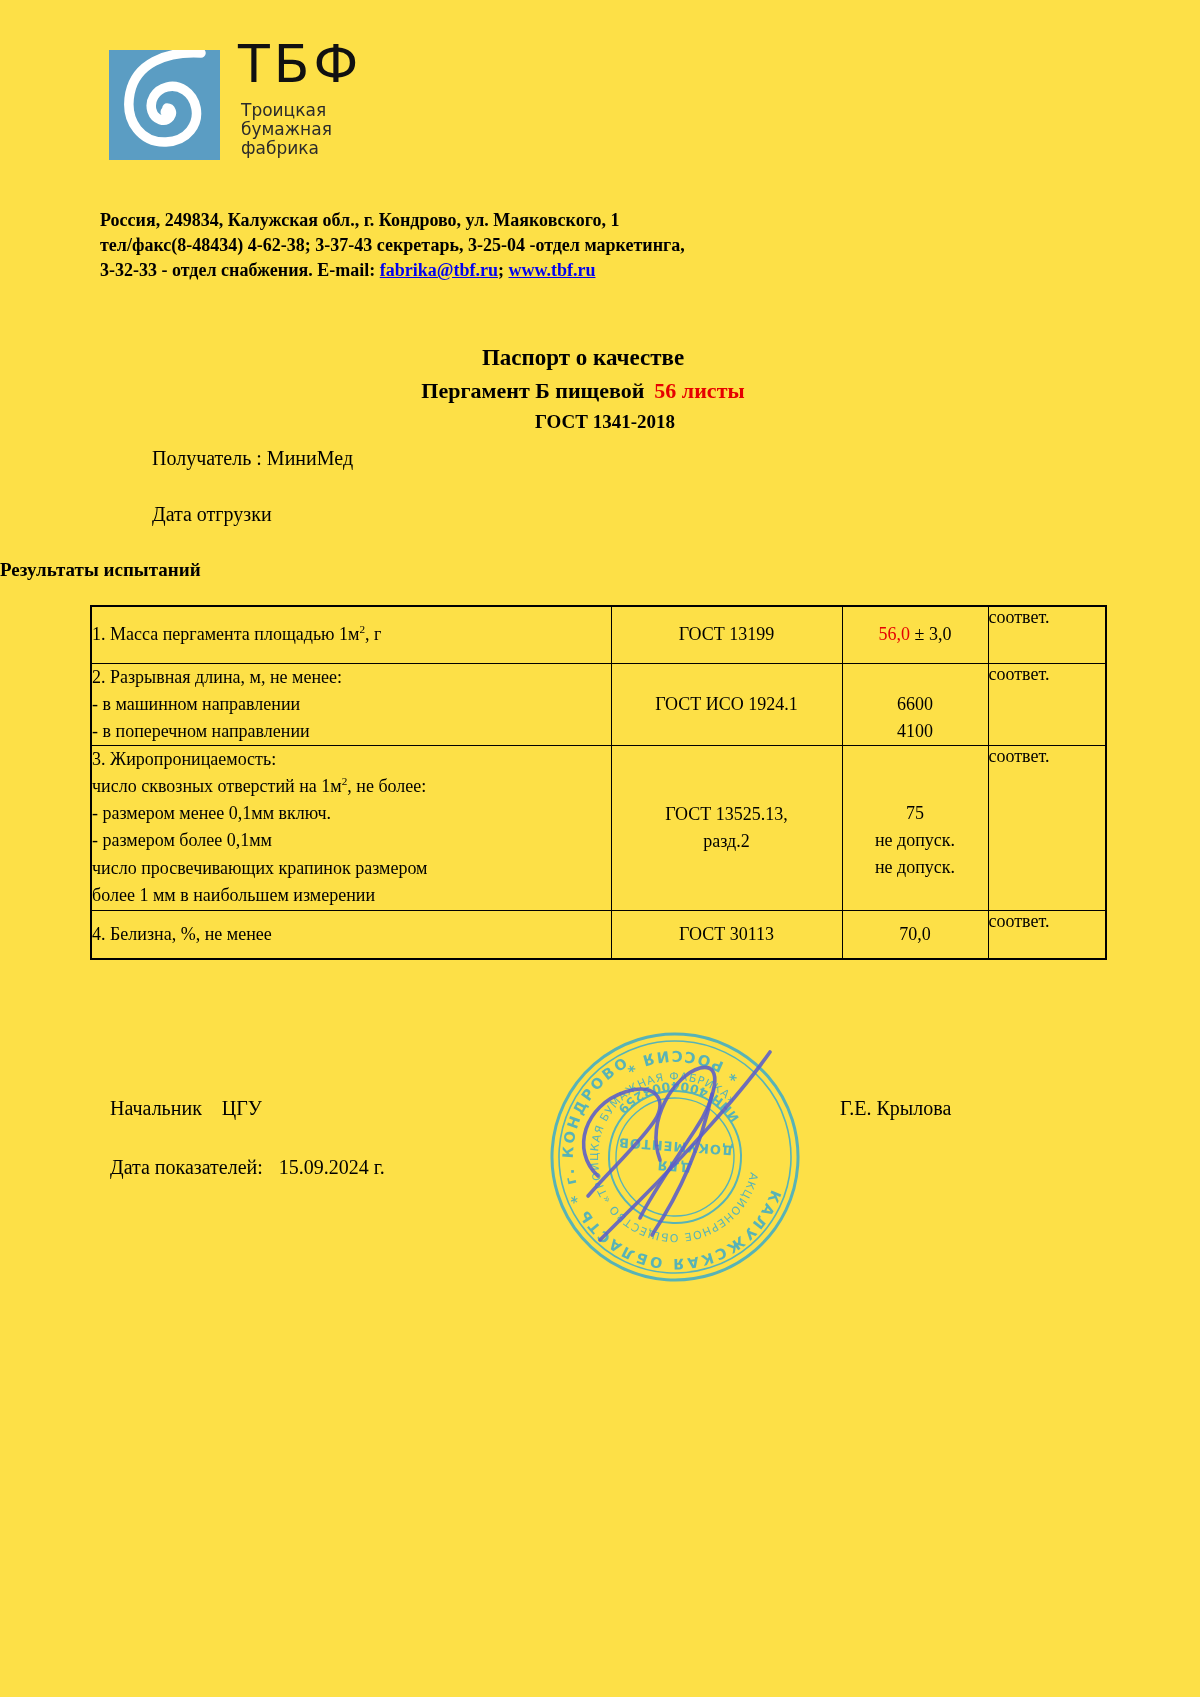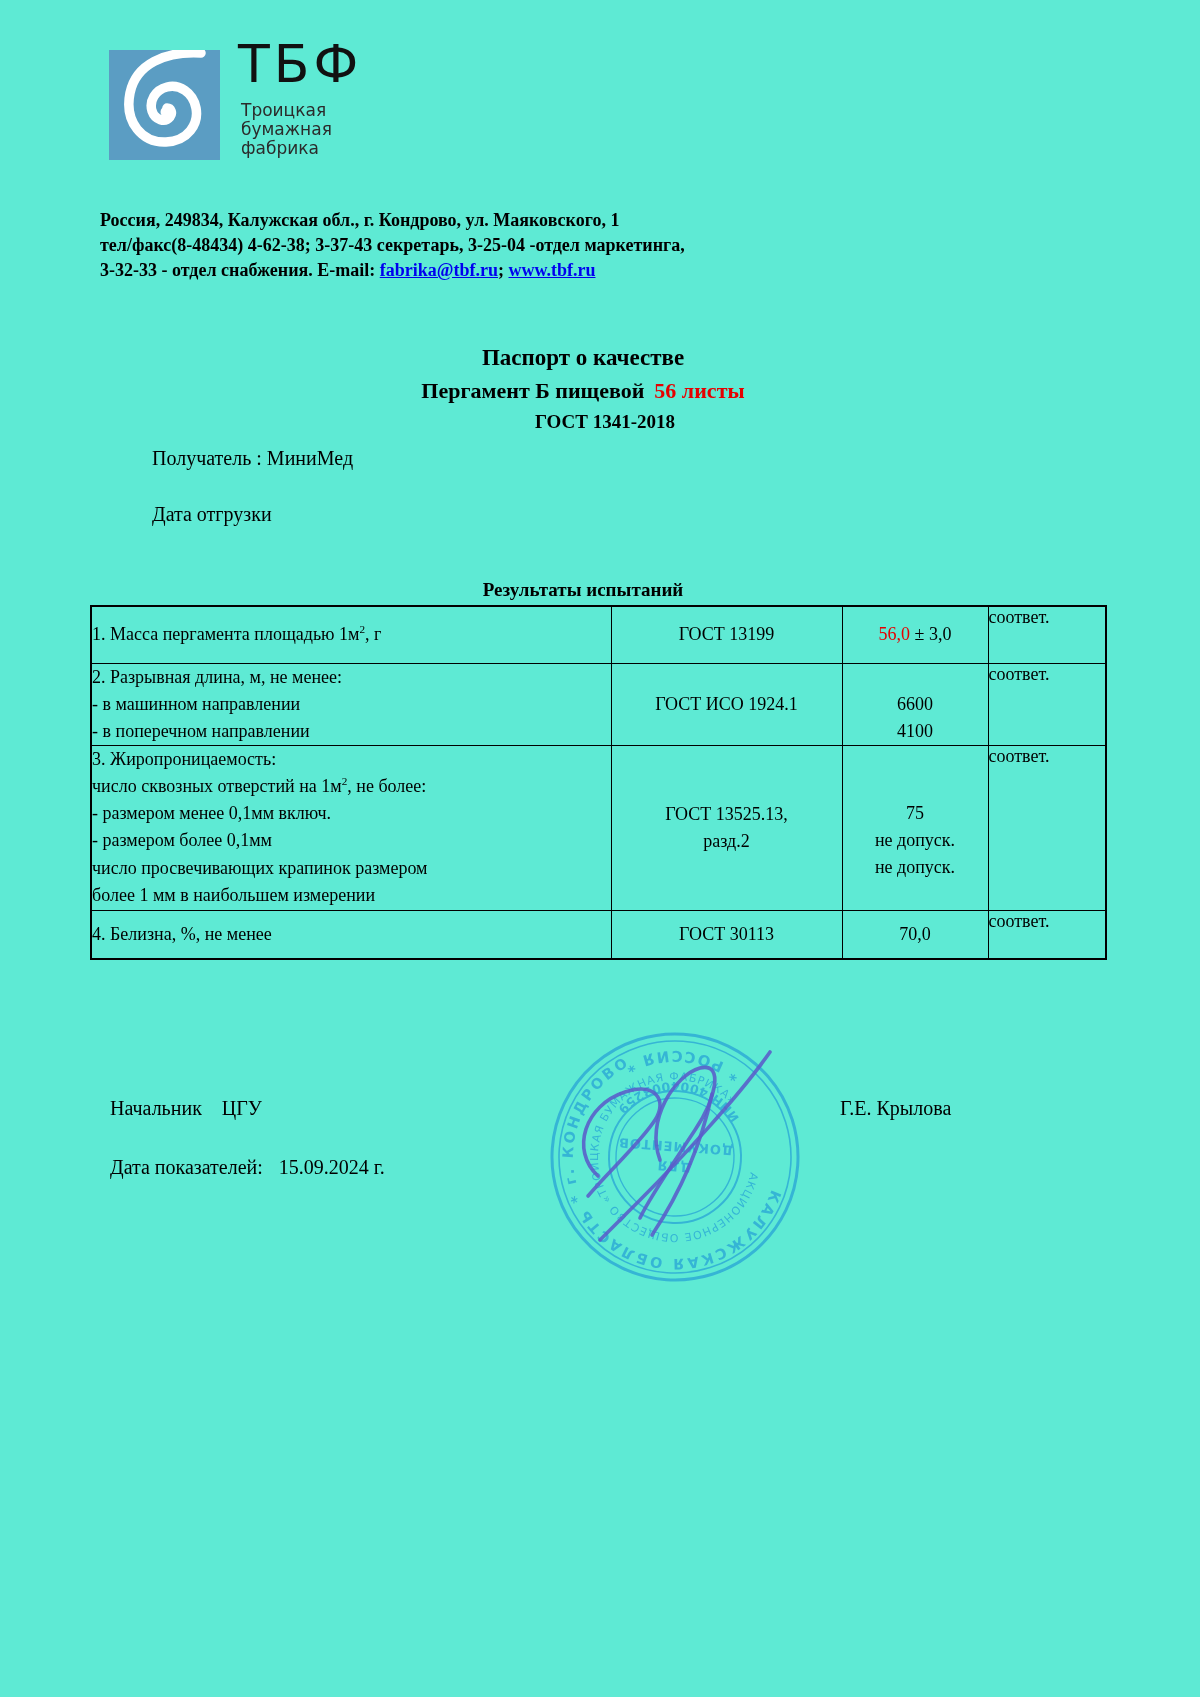--- a/index.html
+++ b/index.html
@@ -1,37 +1,37 @@
 <!DOCTYPE html>
 <html style="--brand_blue: #5B9DC3; --link_blue: #0000EE; --accent_red: #E60000; --stamp_blue: #2AA7D6; --signature_violet: #5A5CC9;"><head>
 <meta charset="utf-8">
 <style>
   html,body{margin:0;padding:0;background:#e8e8e8;}
   .page{
-    position:relative;width:1200px;height:1697px;margin:0 auto;background:#5eead4;
+    position:relative;width:1200px;height:1697px;margin:0 auto;background:#fde047;
     font-family:"Liberation Serif","DejaVu Serif",serif;color:#000;overflow:hidden;
   }
   
   .logo-square{position:absolute;left:109px;top:50px;width:111px;height:110px;background:var(--brand_blue,#5B9DC3);}
   .logo-abbr{position:absolute;left:238px;top:34px;font-family:"DejaVu Sans",sans-serif;
     font-size:52px;font-weight:500;letter-spacing:4px;color:#111;}
   .logo-sub{position:absolute;left:241px;top:101px;font-family:"DejaVu Sans",sans-serif;
     font-size:17px;line-height:19px;color:#2b2b2b;}
   
   .address{position:absolute;left:100px;top:208px;font-weight:bold;font-size:18px;line-height:25px;white-space:nowrap;}
   .doc-link{color:var(--link_blue,#0000EE);text-decoration:underline;font-weight:bold;cursor:pointer;}
   
   .title-block{position:absolute;left:0;top:345px;width:1166px;text-align:center;}
   .title-main{font-size:23px;font-weight:bold;}
   .title-product{font-size:22px;font-weight:bold;margin-top:7px;}
   .title-qty{color:var(--accent_red,#E60000);margin-left:10px;}
   .title-standard{font-size:19px;font-weight:bold;margin-top:7px;margin-left:44px;}
   .receiver{position:absolute;left:152px;top:447px;font-size:20px;}
   .ship-date{position:absolute;left:152px;top:503px;font-size:20px;}
-  .results-heading{position:absolute;left:0;top:559px;width:1166px;text-align:center;font-size:19px;font-weight:bold;margin-top:20px;}
+  .results-heading{position:absolute;left:0;top:559px;width:1166px;text-align:left;font-size:19px;font-weight:bold;}
   
   table.results{position:absolute;left:90px;top:605px;width:1015px;border-collapse:collapse;table-layout:fixed;
     border:2px solid #000;font-size:18px;}
   table.results td,table.results th{border:1px solid #000;padding:0;}
   col.c1{width:520px;} col.c2{width:231px;} col.c3{width:146px;} col.c4{width:118px;}
   tr.r-head{height:48px;} tr.r1{height:57px;} tr.r2{height:81px;} tr.r3{height:165px;} tr.r4{height:49px;}
   th{font-weight:bold;font-size:18px;}
   th.h-name{text-align:center;vertical-align:middle;}
   th.h-method{text-align:center;vertical-align:middle;}
   th.h-norm,th.h-fact{text-align:left;vertical-align:middle;padding-left:12px;}

